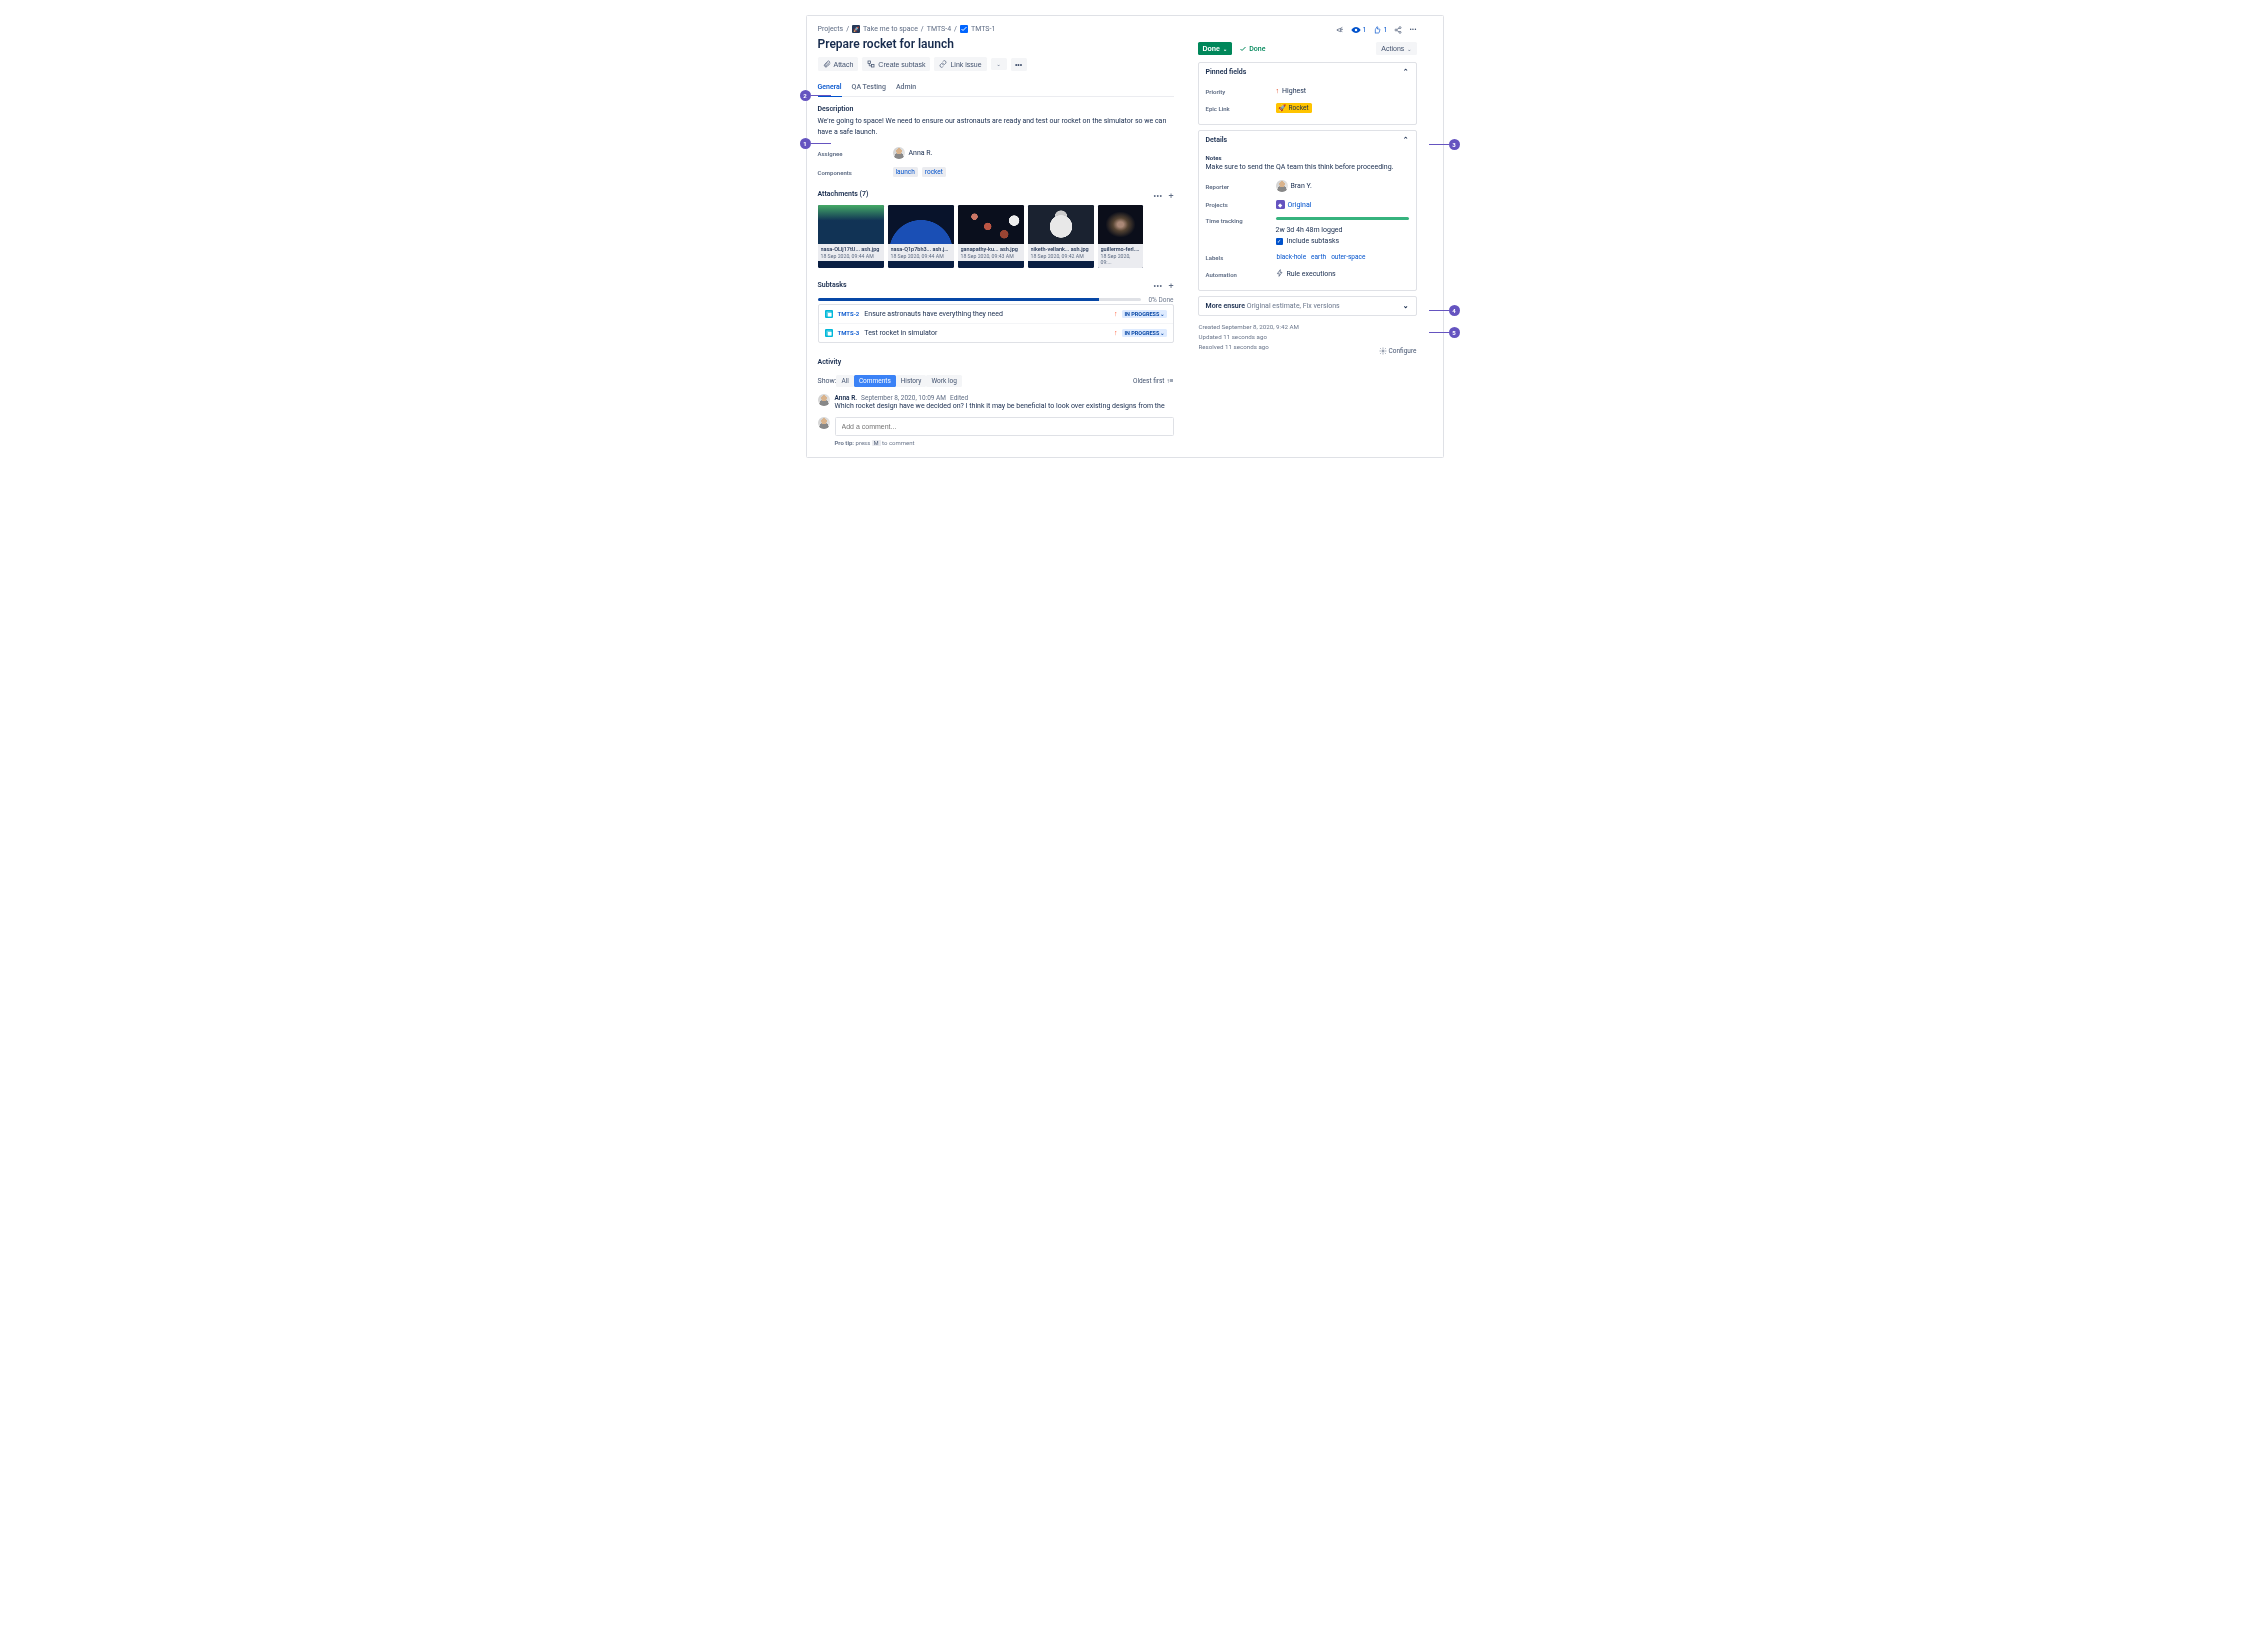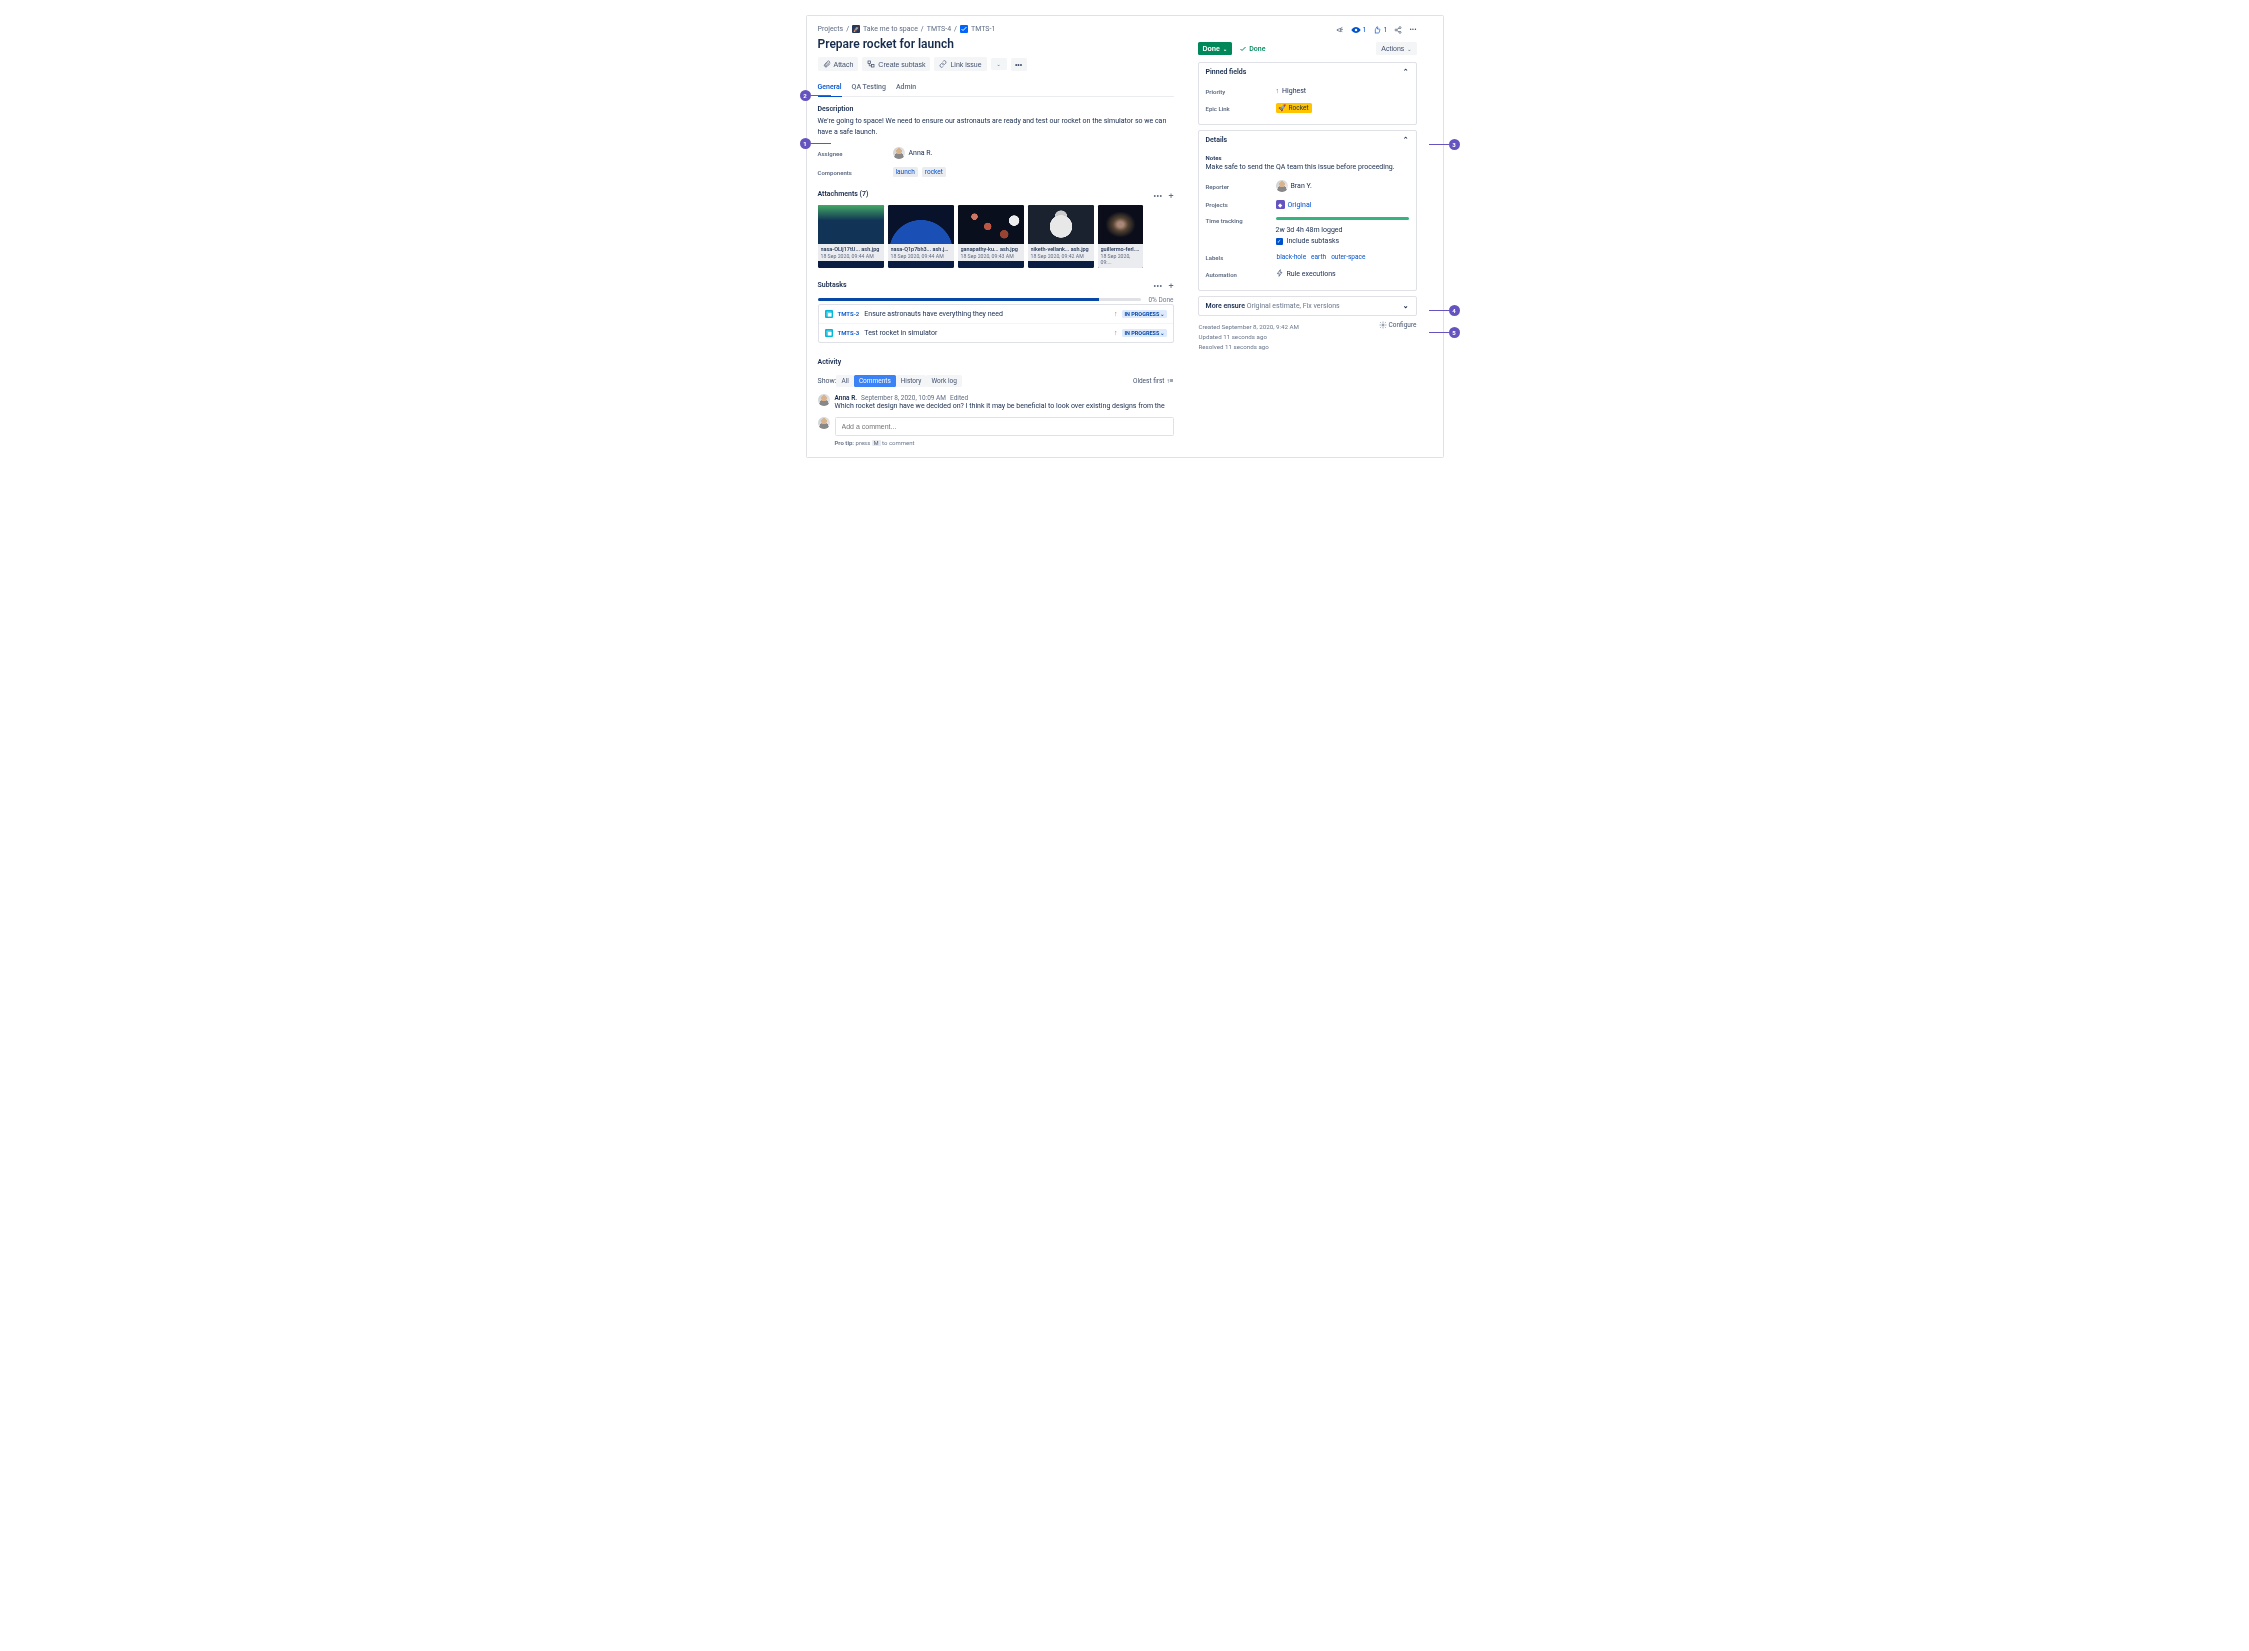--- a/index.html
+++ b/index.html
@@ -409,21 +409,21 @@
     </div>
   </div>
 
   <div class="card">
     <div class="card-head">
       <span>Details</span>
       <span>⌃</span>
     </div>
     <div class="card-body">
       <div style="font-size:6px;font-weight:600;color:#172B4D;margin:3px 0 2px">Notes</div>
-      <div style="color:#172B4D;margin-bottom:5px">Make safe to send the QA team this issue before proceeding.</div>
+      <div style="color:#172B4D;margin-bottom:5px">Make sure to send the QA team this think before proceeding.</div>
 
       <div class="field">
         <div class="lab">Reporter</div>
         <div class="val">
                 <span class="avatar"></span>
                 <span>Bran Y.</span>
               </div>
       </div>
       <div class="field">
         <div class="lab">Projects</div>
@@ -465,21 +465,21 @@
     </div>
   </div>
 
   <div class="card">
     <div class="card-head">
       <span><span style="font-weight:600">More ensure</span> <span style="color:#6B778C;font-weight:400">Original estimate, Fix versions</span></span>
       <span>⌄</span>
     </div>
   </div>
 
-  <div style="display:flex;justify-content:space-between;align-items:flex-start">
+  <div style="display:flex;justify-content:space-between;align-items:flex-end">
     <div class="meta-times">
       <div>Created September 8, 2020, 9:42 AM</div>
       <div>Updated 11 seconds ago</div>
       <div>Resolved 11 seconds ago</div>
     </div>
     <div class="configure">
       <svg class="ico" viewBox="0 0 24 24">
               <circle cx="12" cy="12" r="3" fill="none" stroke="#42526E" stroke-width="2"></circle>
               <path d="M12 2v3m0 14v3M4.2 4.2l2.1 2.1m11.4 11.4l2.1 2.1M2 12h3m14 0h3M4.2 19.8l2.1-2.1m11.4-11.4l2.1-2.1" stroke="#42526E" stroke-width="2"></path>
             </svg>

